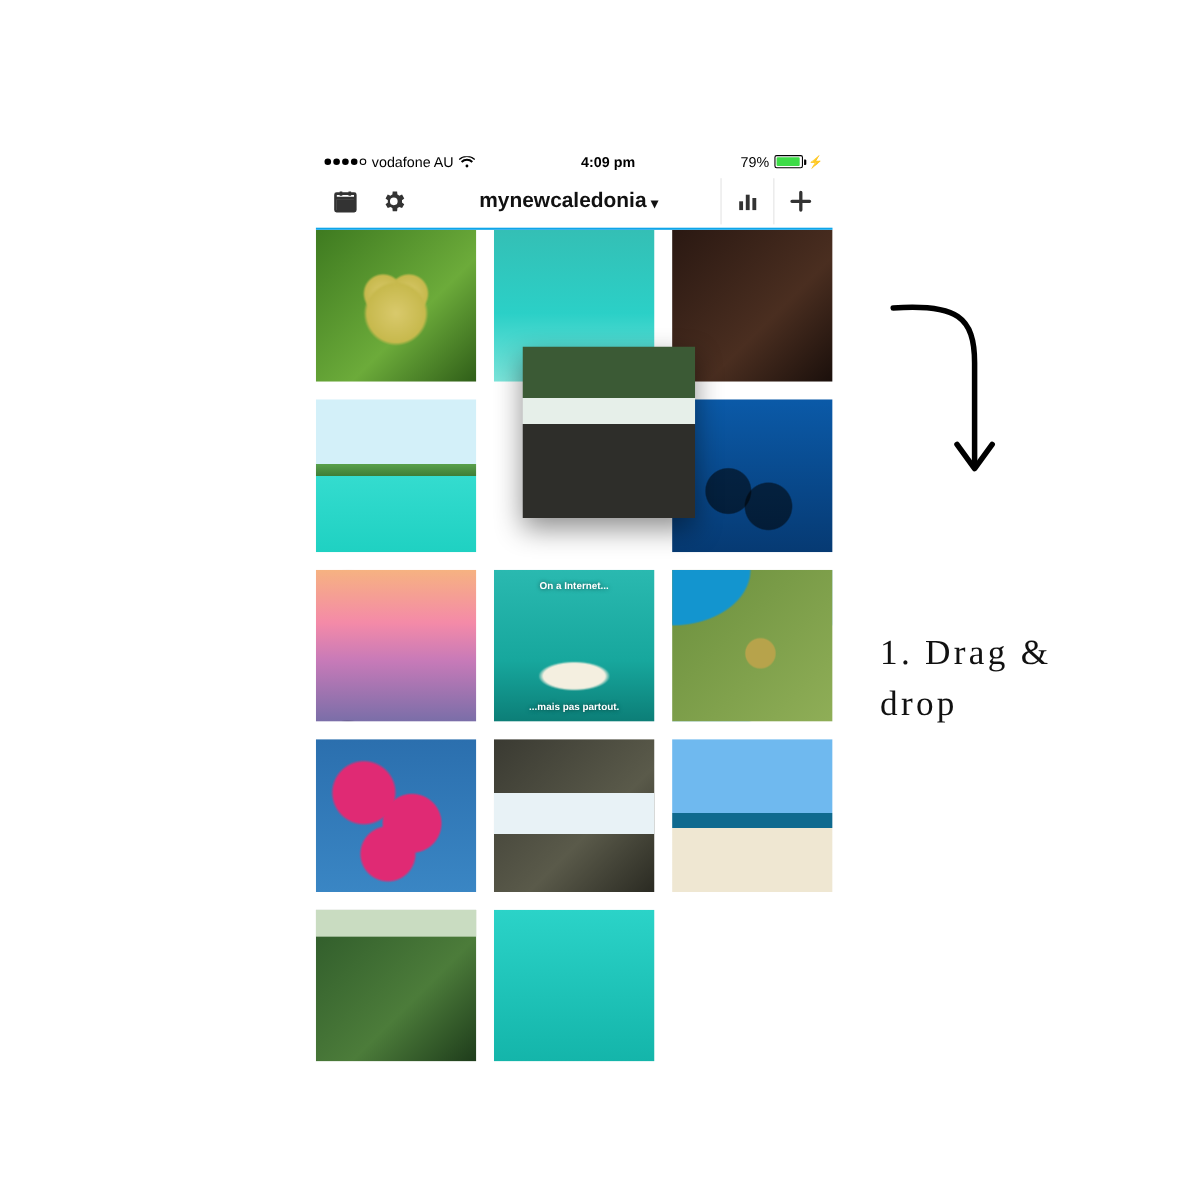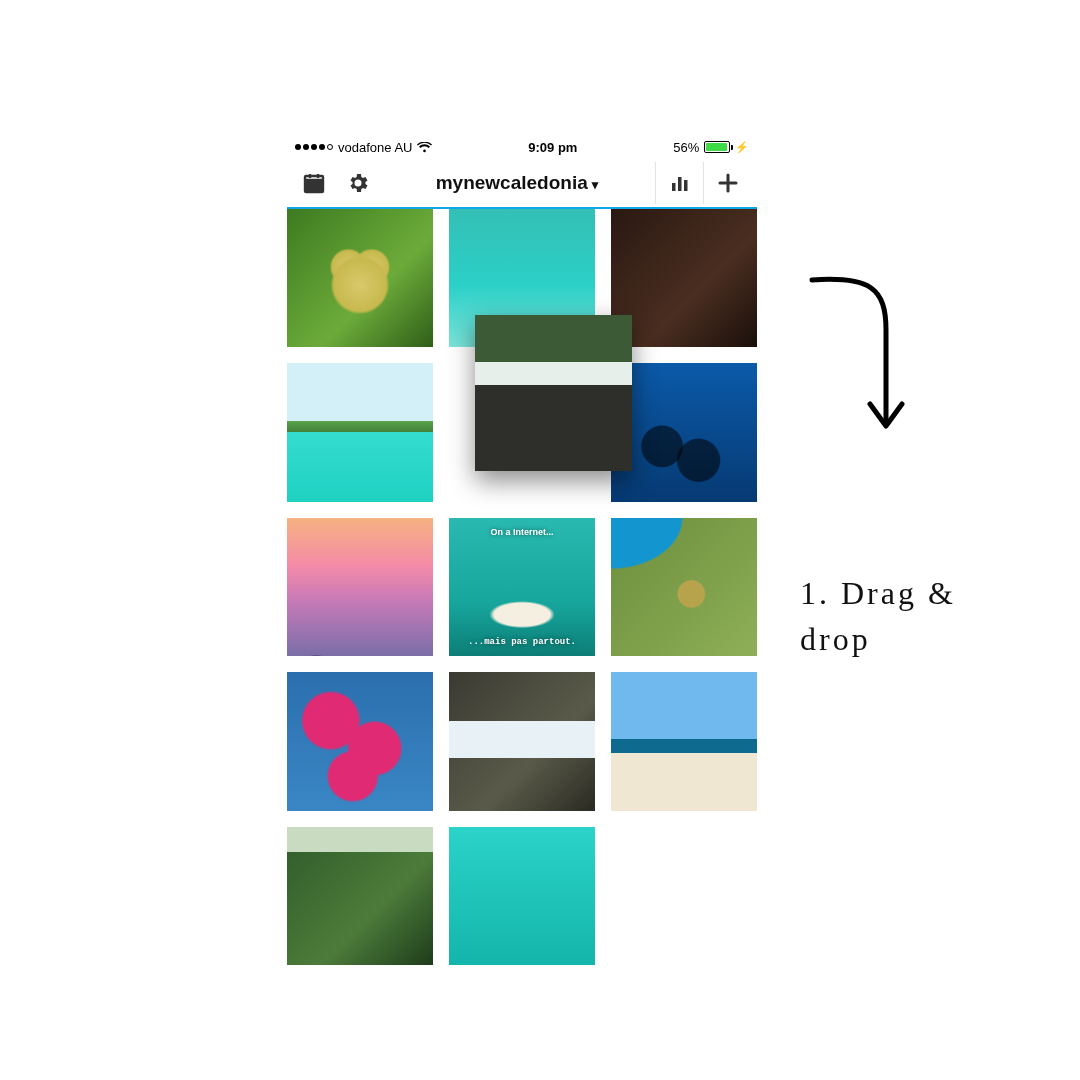--- a/index.html
+++ b/index.html
@@ -87,21 +87,21 @@
   .tile { position:relative; overflow:hidden; }
   .tile .img { position:absolute; inset:0; }
   .tile-label {
     position:absolute; left:0; right:0;
     text-align:center; color:#fff;
     font-size:9px; font-weight:600;
     text-shadow:0 0 4px rgba(0,0,0,.6);
     padding:3px 2px;
   }
   .tile-label.top { top:6px; }
-  .tile-label.bottom { bottom:6px;font-family:Liberation Mono, monospace; }
+  .tile-label.bottom { bottom:6px; }
 
   
   .dragged {
     position:absolute;
     width: 33.33%;
     aspect-ratio: 1/1;
     left: 40%;
     top: 14%;
     box-shadow: 0 10px 24px rgba(0,0,0,.45);
     z-index: 5;
@@ -220,23 +220,23 @@
             <span class="dot"></span>
             <span class="dot empty"></span>
         </span>
         <span>vodafone AU</span>
         <span class="wifi-ic">
           <svg width="15" height="11" viewBox="0 0 15 11">
               <path d="M7.5 10.2a1.3 1.3 0 100-2.6 1.3 1.3 0 000 2.6zM3.3 5.9a6 6 0 018.4 0l1.3-1.3a7.8 7.8 0 00-11 0l1.3 1.3zM.8 3.4a9.5 9.5 0 0113.4 0L15 2.6a10.6 10.6 0 00-15 0l.8.8z" fill="#000"></path>
             </svg>
         </span>
       </div>
-      <div style="font-weight:600">9:09 pm</div>
+      <div style="font-weight:600">4:09 pm</div>
       <div class="status-right">
-        <span>56%</span>
+        <span>79%</span>
         <span class="battery">
             <span class="fill"></span>
           </span>
         <span class="bolt">⚡</span>
       </div>
     </div>
 
     <div class="toolbar">
       <div class="spacer-left">
         <div class="ic-btn">

